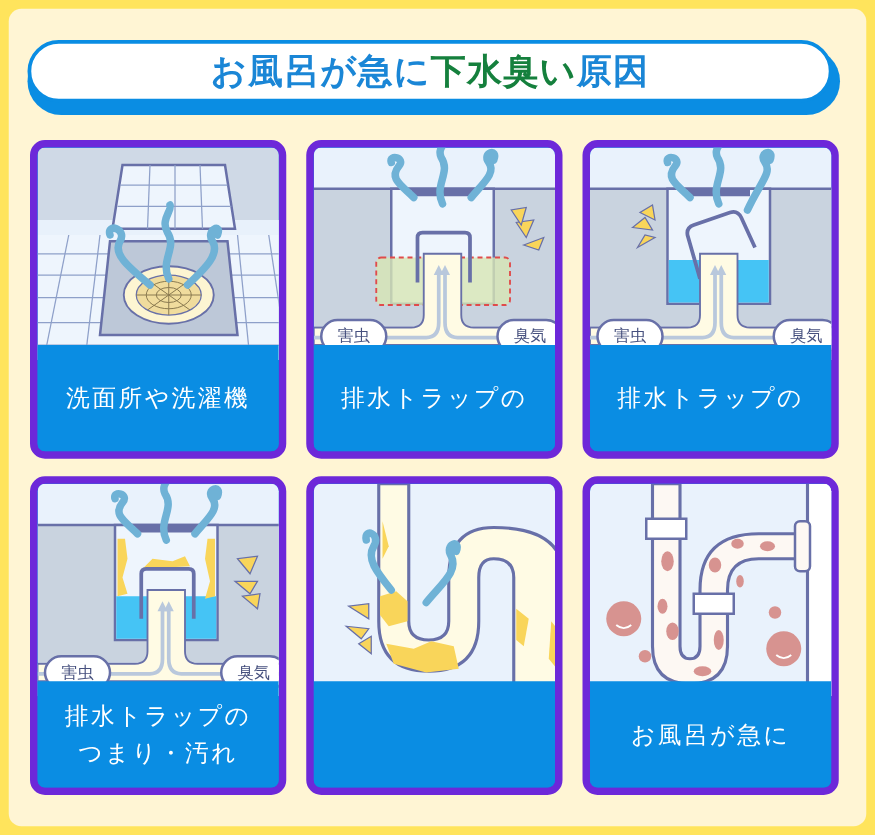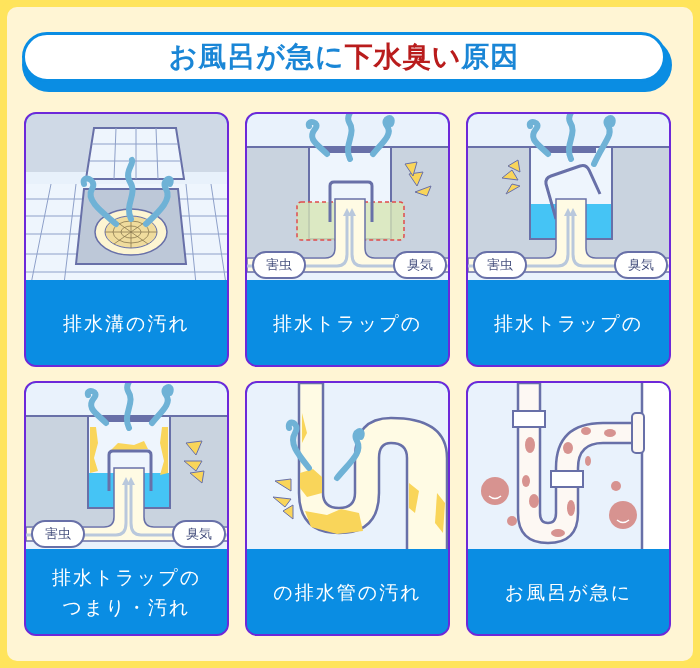--- a/index.html
+++ b/index.html
@@ -3,22 +3,22 @@
 <meta charset="utf-8">
 <style>
   html, body { margin:0; padding:0; }
   body { width:700px; height:668px; background:#ffe45c; font-family:"DejaVu Sans", sans-serif; overflow:hidden; }
   .frame { position:absolute; left:0; top:0; width:700px; height:668px; background:#ffe45c; border-radius:14px; }
   .inner { position:absolute; left:7px; top:7px; width:686px; height:654px; background:#fff5d4; border-radius:10px; }
   .title-wrap { position:absolute; left:22px; top:32px; width:650px; height:60px; }
   .title-shadow { position:absolute; left:0; top:6px; width:650px; height:54px; border-radius:27px; background:#0a8de3; }
   .title-pill { position:absolute; left:0; top:0; width:644px; height:50px; border-radius:25px; background:#fff; border:3px solid #0a8de3; box-sizing:border-box; display:flex; align-items:center; justify-content:center; font-size:28px; font-weight:bold; letter-spacing:1px; }
   .t-blue { color:#1a86d6; }
-  .t-red { color:#b91c1c; }
-  .card { position:absolute; width:205px; height:255px; border:2px solid #6d28d9; border-radius:12px; overflow:hidden; background:#0a8de3; box-sizing:border-box; }
+  .t-red { color:#15803d; }
+  .card { position:absolute; width:205px; height:255px; border:6px solid #6d28d9; border-radius:12px; overflow:hidden; background:#0a8de3; box-sizing:border-box; }
   .card .scene { position:absolute; left:0; top:0; width:100%; height:168px; }
   .card .caption { position:absolute; left:0; bottom:0; width:100%; height:85px; background:#0a8de3; color:#fff; font-size:19px; display:flex; flex-direction:column; align-items:center; justify-content:center; line-height:30px; letter-spacing:2px; }
   svg { display:block; }
 </style>
 </head>
 <body>
 
 <div class="frame"></div>
 <div class="inner"></div>
 
@@ -68,21 +68,21 @@
           <line x1="122" y1="106" x2="88" y2="130"></line>
         </g>
       <g fill="none" stroke="#6fb2d6" stroke-width="6" stroke-linecap="round">
         <path d="M90 110 C72 95 60 85 66 75 C72 65 55 60 58 70"></path>
         <path d="M105 105 C98 90 112 80 104 68 C98 58 108 50 106 46"></path>
         <path d="M120 110 C135 96 146 85 140 75 C134 66 148 60 144 70"></path>
       </g>
     </svg>
   </div>
   <div class="caption">
-    <span>排水溝の汚れ</span>
+    <span>洗面所や洗濯機</span>
   </div>
 </div>
 
 <div class="card" style="left:245px; top:112px;">
   <div class="scene">
     <svg width="205" height="170" viewBox="0 0 205 170">
       <rect x="0" y="0" width="205" height="170" fill="#e9f2fc"></rect>
       <rect x="0" y="33" width="205" height="110" fill="#c9d3df"></rect>
       <line x1="0" y1="33" x2="205" y2="33" stroke="#6870a8" stroke-width="2"></line>
       <rect x="62" y="33" width="82" height="92" fill="#eef5fd" stroke="#6870a8" stroke-width="2"></rect>
@@ -215,21 +215,20 @@
           <polygon points="26,114 44,116 38,124"></polygon>
           <polygon points="36,128 46,122 46,136"></polygon>
         </g>
       <g fill="none" stroke="#6fb2d6" stroke-width="6" stroke-linecap="round">
           <path d="M62 85 C50 70 42 60 48 50 C54 40 40 35 42 45"></path>
           <path d="M90 95 C102 80 116 70 110 58 C104 48 118 44 114 54"></path>
         </g>
     </svg>
   </div>
   <div class="caption">
-    <span>の排水管の汚れ</span>
   </div>
 </div>
 
 <div class="card" style="left:466px; top:381px;">
   <div class="scene">
     <svg width="205" height="170" viewBox="0 0 205 170">
       <rect x="0" y="0" width="205" height="170" fill="#e9f2fc"></rect>
       <rect x="174" y="0" width="31" height="170" fill="#fff"></rect>
       <line x1="174" y1="0" x2="174" y2="170" stroke="#6870a8" stroke-width="2.5"></line>
       <path d="M50 0 L50 130 Q50 160 80 160 Q110 160 110 130 L110 85 Q110 60 135 60 L172 60 L172 40 L135 40 Q88 40 88 85 L88 130 Q88 140 80 140 Q72 140 72 130 L72 0 Z" fill="#fdf8f3" stroke="#6870a8" stroke-width="2.5"></path>

